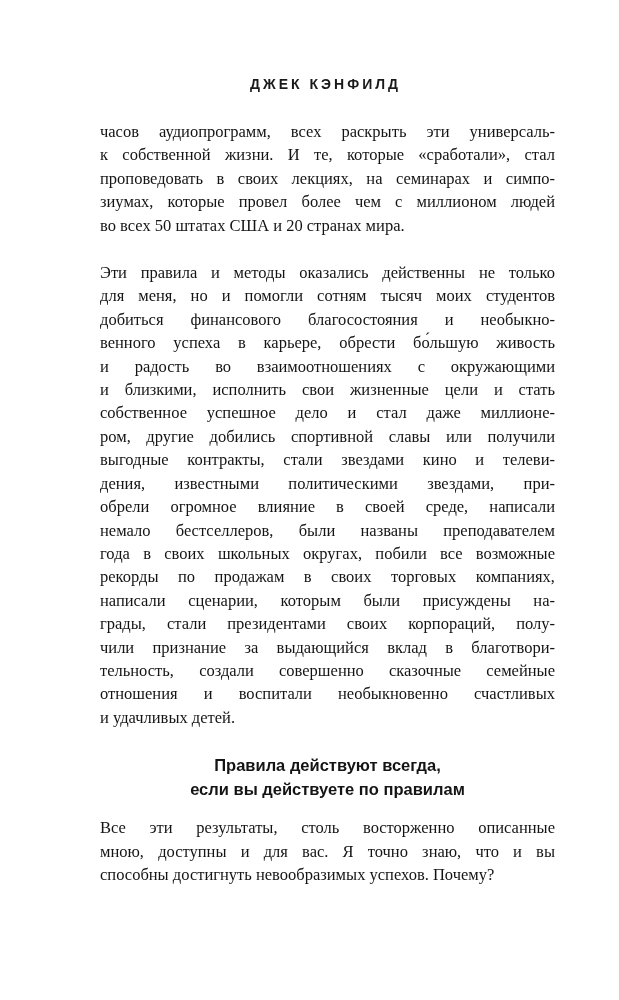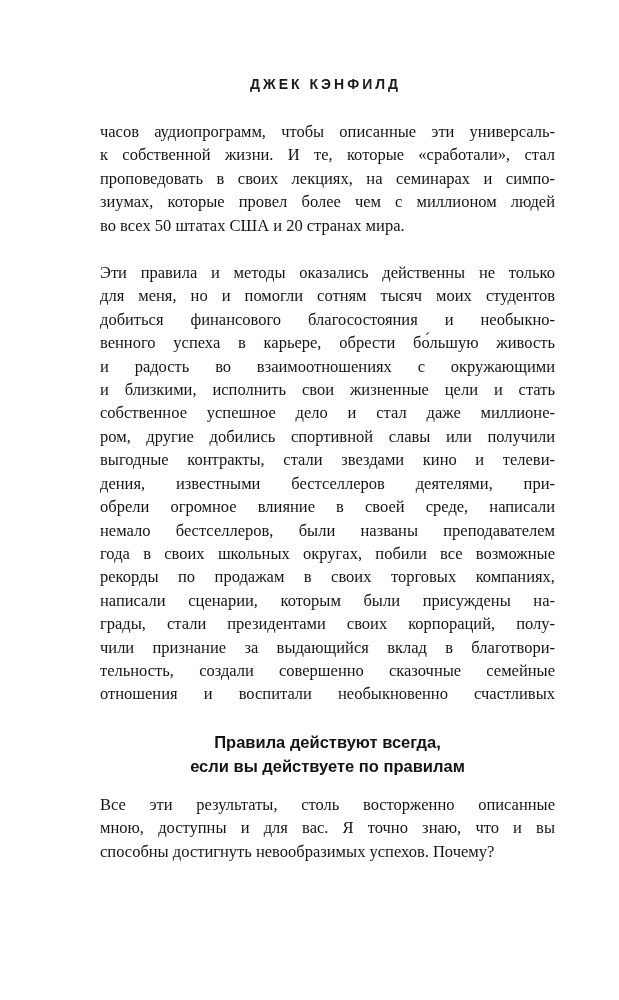--- a/index.html
+++ b/index.html
@@ -68,46 +68,47 @@
   }
 </style>
 </head>
 <body>
 
 <div class="page">
   <div class="running-header">ДЖЕК КЭНФИЛД</div>
 
   <div class="text-block">
       <div class="para body">
-        <div class="line">часов аудиопрограмм, чтобы описанные эти универсаль-</div>
+        <div class="line">часов аудиопрограмм, всех раскрыть эти универсаль-</div>
         <div class="line">к собственной жизни. И те, которые «сработали», стал</div>
         <div class="line">проповедовать в своих лекциях, на семинарах и симпо-</div>
         <div class="line">зиумах, которые провел более чем с миллионом людей</div>
         <div class="line last">во всех 50 штатах США и 20 странах мира.</div>
       </div>
       <div class="para body">
         <div class="line">Эти правила и методы оказались действенны не только</div>
         <div class="line">для меня, но и помогли сотням тысяч моих студентов</div>
         <div class="line">добиться финансового благосостояния и необыкно-</div>
         <div class="line">венного успеха в карьере, обрести бо́льшую живость</div>
         <div class="line">и радость во взаимоотношениях с окружающими</div>
         <div class="line">и близкими, исполнить свои жизненные цели и стать</div>
         <div class="line">собственное успешное дело и стал даже миллионе-</div>
         <div class="line">ром, другие добились спортивной славы или получили</div>
         <div class="line">выгодные контракты, стали звездами кино и телеви-</div>
-        <div class="line">дения, известными бестселлеров деятелями, при-</div>
+        <div class="line">дения, известными политическими звездами, при-</div>
         <div class="line">обрели огромное влияние в своей среде, написали</div>
         <div class="line">немало бестселлеров, были названы преподавателем</div>
         <div class="line">года в своих школьных округах, побили все возможные</div>
         <div class="line">рекорды по продажам в своих торговых компаниях,</div>
         <div class="line">написали сценарии, которым были присуждены на-</div>
         <div class="line">грады, стали президентами своих корпораций, полу-</div>
         <div class="line">чили признание за выдающийся вклад в благотвори-</div>
         <div class="line">тельность, создали совершенно сказочные семейные</div>
         <div class="line">отношения и воспитали необыкновенно счастливых</div>
+        <div class="line last">и удачливых детей.</div>
       </div>
       <div class="para heading">
         <div class="line">Правила действуют всегда,</div>
         <div class="line last">если вы действуете по правилам</div>
       </div>
       <div class="para body">
         <div class="line">Все эти результаты, столь восторженно описанные</div>
         <div class="line">мною, доступны и для вас. Я точно знаю, что и вы</div>
         <div class="line last">способны достигнуть невообразимых успехов. Почему?</div>
       </div>

